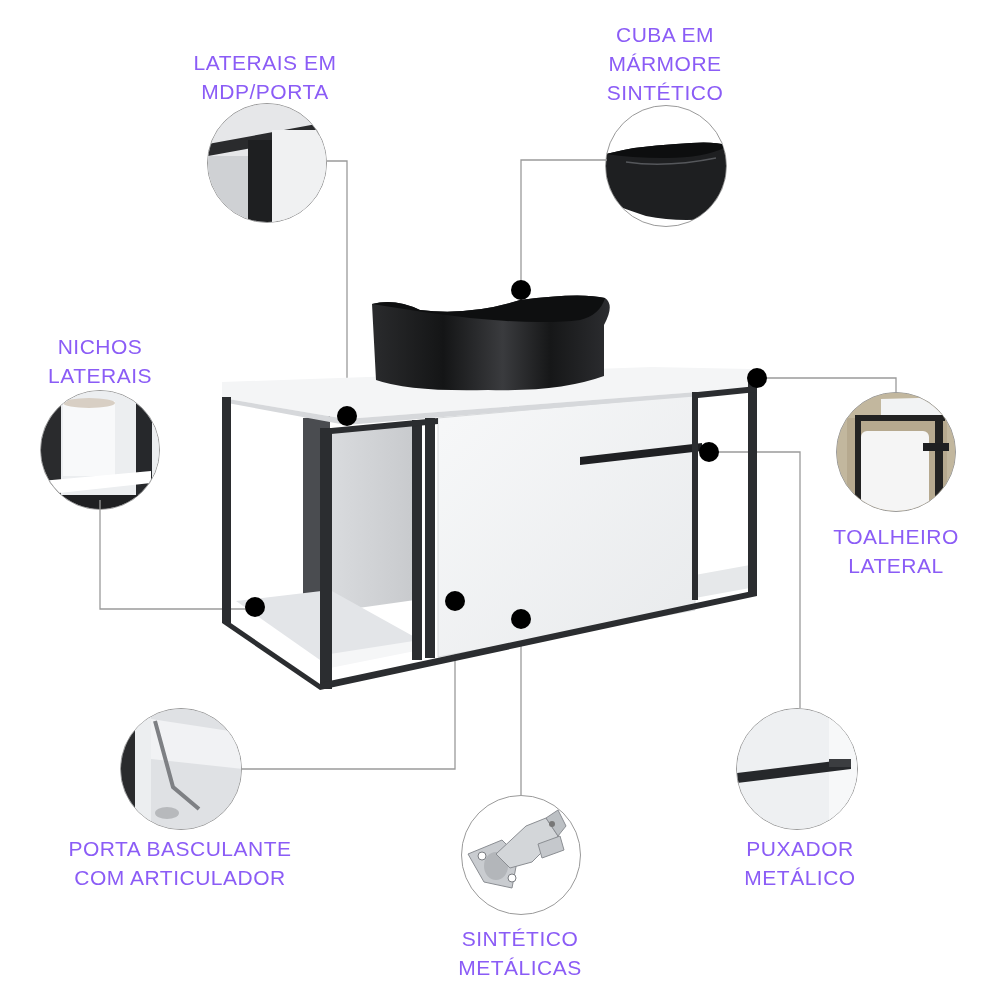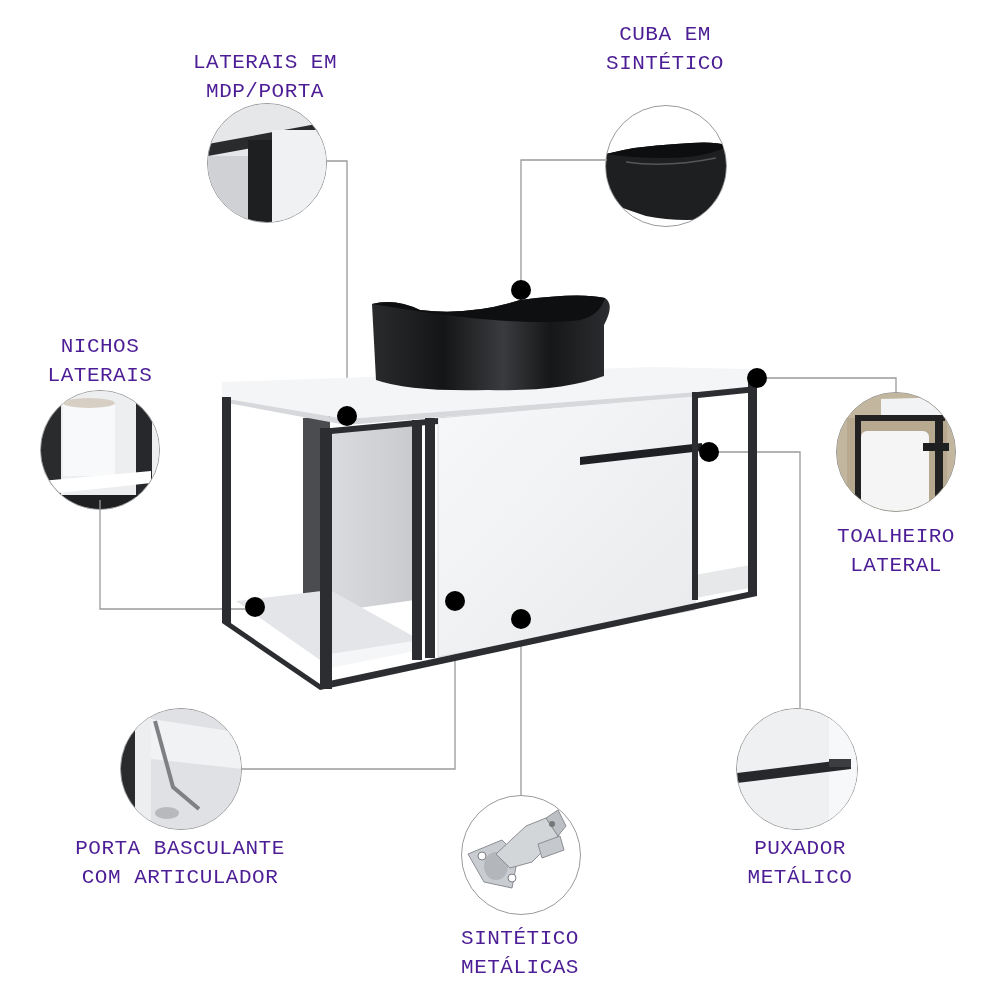--- a/index.html
+++ b/index.html
@@ -1,17 +1,17 @@
 <!DOCTYPE html>
 <html><head>
 <meta charset="utf-8">
 <style>
   html,body{margin:0;padding:0;background:#fff;}
   body{width:1000px;height:1000px;position:relative;overflow:hidden;font-family:"DejaVu Sans",sans-serif;}
-  .label{position:absolute;text-align:center;color:#4c1d95;font-size:21px;line-height:29px;letter-spacing:0.5px;font-family:Liberation Mono, monospace;font-weight:400;white-space:nowrap;}
+  .label{position:absolute;text-align:center;color:#8b5cf6;font-size:21px;line-height:29px;letter-spacing:0.5px;font-family:Liberation Sans, sans-serif;font-weight:400;white-space:nowrap;}
   .label span{display:block;}
   .circle{position:absolute;border-radius:50%;border:1.5px solid #9a9a9a;overflow:hidden;background:#eceef0;box-sizing:border-box;}
   .dot{position:absolute;width:20px;height:20px;border-radius:50%;background:#000;margin-left:-10px;margin-top:-10px;z-index:5;}
   svg.lines{position:absolute;left:0;top:0;z-index:1;}
   #product{position:absolute;left:0;top:0;z-index:2;}
 </style>
 </head>
 <body>
 
 <svg class="lines" width="1000" height="1000">
@@ -95,20 +95,21 @@
     <rect x="0" y="0" width="120" height="120" fill="#e6e7e9"></rect>
     <polygon points="0,40 120,18 120,30 0,52" fill="#2a2b2d"></polygon>
     <rect x="40" y="36" width="24" height="90" fill="#1e1f21"></rect>
     <rect x="64" y="26" width="60" height="100" fill="#f0f1f2"></rect>
     <rect x="0" y="52" width="40" height="70" fill="#cfd1d4"></rect>
   </svg>
 </div>
 
 <div class="label" style="left:595px;top:20px;width:140px;">
   <span>CUBA EM</span>
+    <span>MÁRMORE</span>
     <span>SINTÉTICO</span>
 </div>
 <div class="circle" style="left:605px;top:105px;width:122px;height:122px;background:#fff;">
   <svg width="122" height="122">
     <path d="M0,48 Q30,40 70,38 Q110,34 122,40 L122,110 Q80,118 40,110 Q10,100 0,95 Z" fill="#1e1f21"></path>
     <path d="M0,48 Q30,40 70,38 Q110,34 122,40 Q100,52 60,52 Q25,52 0,48Z" fill="#0d0e0f"></path>
     <path d="M20,56 Q60,62 110,52" stroke="#55575b" stroke-width="1.5" fill="none"></path>
   </svg>
 </div>
 

